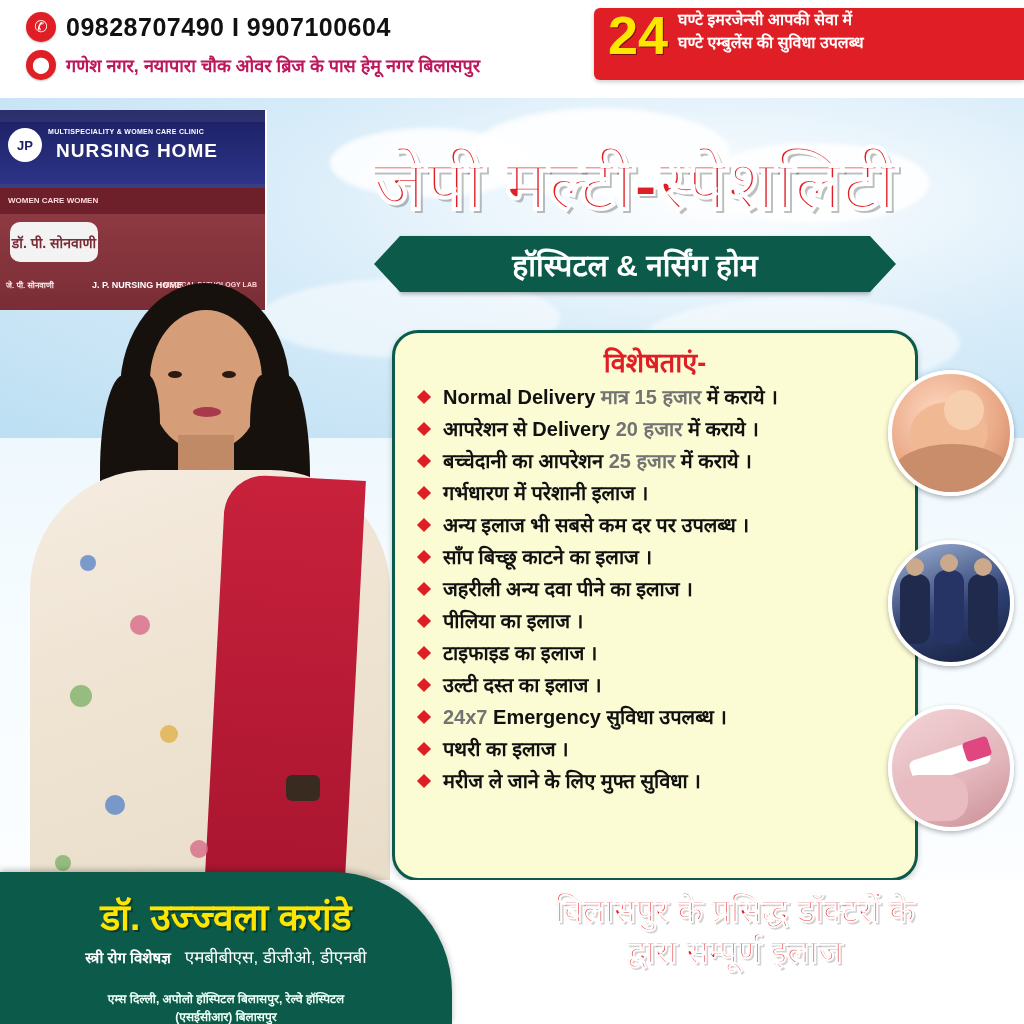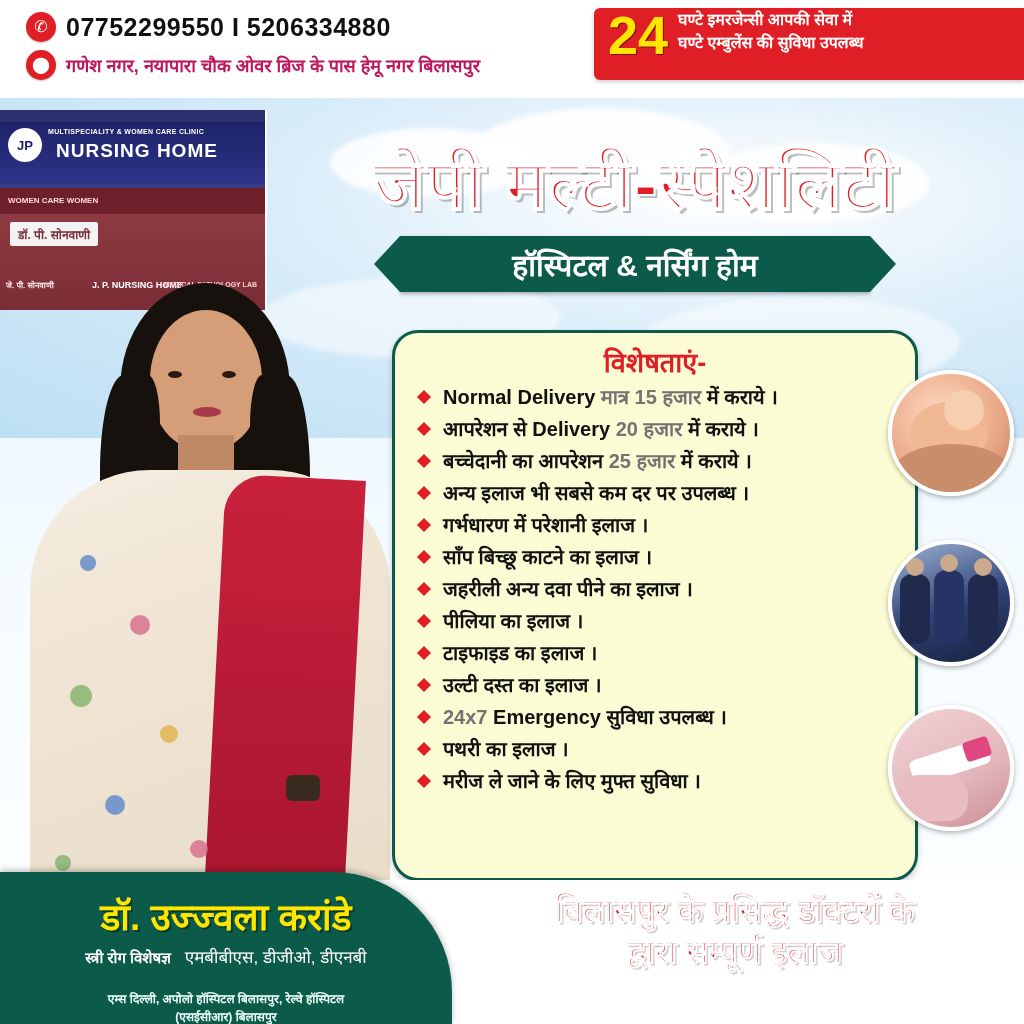--- a/index.html
+++ b/index.html
@@ -96,22 +96,22 @@
     position:absolute;left:0;top:104px;width:265px;height:96px;
     background:linear-gradient(180deg,#8e3a42 0%,#7a2d36 100%);
   }
   .b-sub{
     position:absolute;left:8px;top:86px;font-size:8px;color:#ffd9dc;font-weight:bold;
   }
   .b-foot1{position:absolute;left:6px;bottom:20px;font-size:8px;color:#ffe9ea;font-weight:bold;}
   .b-foot2{position:absolute;left:92px;bottom:20px;font-size:9px;color:#ffffff;font-weight:bold;}
   .b-foot3{position:absolute;right:8px;bottom:22px;font-size:7px;color:#ffd0d3;font-weight:bold;text-align:right;}
   .b-white{
-    position:absolute;left:10px;top:112px;width:88px;height:24px;background:#f3f3f3;border-radius:2px;
-    color:#7a2d36;font-size:12px;font-weight:bold;display:flex;align-items:center;justify-content:center;
+    position:absolute;left:10px;top:112px;width:88px;height:40px;background:#f3f3f3;border-radius:10px;
+    color:#7a2d36;font-size:14px;font-weight:bold;display:flex;align-items:center;justify-content:center;
   }
 
   
   .title-wrap{
     position:absolute;left:255px;top:150px;width:760px;height:180px;z-index:6;text-align:center;
   }
   .hosp-name{
     font-size:70px;font-weight:bold;color:#e01e26;
     -webkit-text-stroke:2px #ffffff;
     text-shadow:3px 3px 0 rgba(0,0,0,.25);
@@ -247,21 +247,21 @@
     <div class="cloud" style="left:470px;top:10px;width:260px;height:90px;"></div>
     <div class="cloud" style="left:700px;top:45px;width:230px;height:80px;"></div>
     <div class="cloud" style="left:260px;top:180px;width:300px;height:80px;opacity:.6;"></div>
     <div class="cloud" style="left:640px;top:200px;width:320px;height:90px;opacity:.6;"></div>
   </div>
 
   <div class="topbar">
     <div class="contact-lines">
       <div class="cline">
         <div class="cicon">✆</div>
-        <div class="phone-text">07752299550 I 5206334880</div>
+        <div class="phone-text">09828707490 I 9907100604</div>
       </div>
       <div class="cline">
         <div class="cicon">⬤</div>
         <div class="addr-text">गणेश नगर, नयापारा चौक ओवर ब्रिज के पास हेमू नगर बिलासपुर</div>
       </div>
     </div>
 
     <div class="emg">
       <div class="emg-num">24</div>
       <div class="emg-lines">
@@ -313,22 +313,22 @@
     <div class="doc-dot" style="left:55px;top:600px;width:16px;height:16px;background:#7fb26a;"></div>
     <div class="doc-watch"></div>
   </div>
 
   <div class="features">
     <div class="feat-title">विशेषताएं-</div>
     <ul class="feat-list" id="feature-list">
         <li><span class="dia"></span><span>Normal Delivery </span><span class="hl">मात्र 15 हजार</span><span> में कराये ।</span></li>
         <li><span class="dia"></span><span>आपरेशन से Delivery </span><span class="hl">20 हजार</span><span> में कराये ।</span></li>
         <li><span class="dia"></span><span>बच्चेदानी का आपरेशन </span><span class="hl">25 हजार</span><span> में कराये ।</span></li>
+        <li><span class="dia"></span><span>गर्भधारण में परेशानी इलाज ।</span></li>
         <li><span class="dia"></span><span>अन्य इलाज भी सबसे कम दर पर उपलब्ध ।</span></li>
-        <li><span class="dia"></span><span>गर्भधारण में परेशानी इलाज ।</span></li>
         <li><span class="dia"></span><span>साँप बिच्छू काटने का इलाज ।</span></li>
         <li><span class="dia"></span><span>जहरीली अन्य दवा पीने का इलाज ।</span></li>
         <li><span class="dia"></span><span>पीलिया का इलाज ।</span></li>
         <li><span class="dia"></span><span>टाइफाइड का इलाज ।</span></li>
         <li><span class="dia"></span><span>उल्टी दस्त का इलाज ।</span></li>
         <li><span class="dia"></span><span class="hl">24x7</span><span> Emergency सुविधा उपलब्ध ।</span></li>
         <li><span class="dia"></span><span>पथरी का इलाज ।</span></li>
         <li><span class="dia"></span><span>मरीज ले जाने के लिए मुफ्त सुविधा ।</span></li>
       </ul>
   </div>

